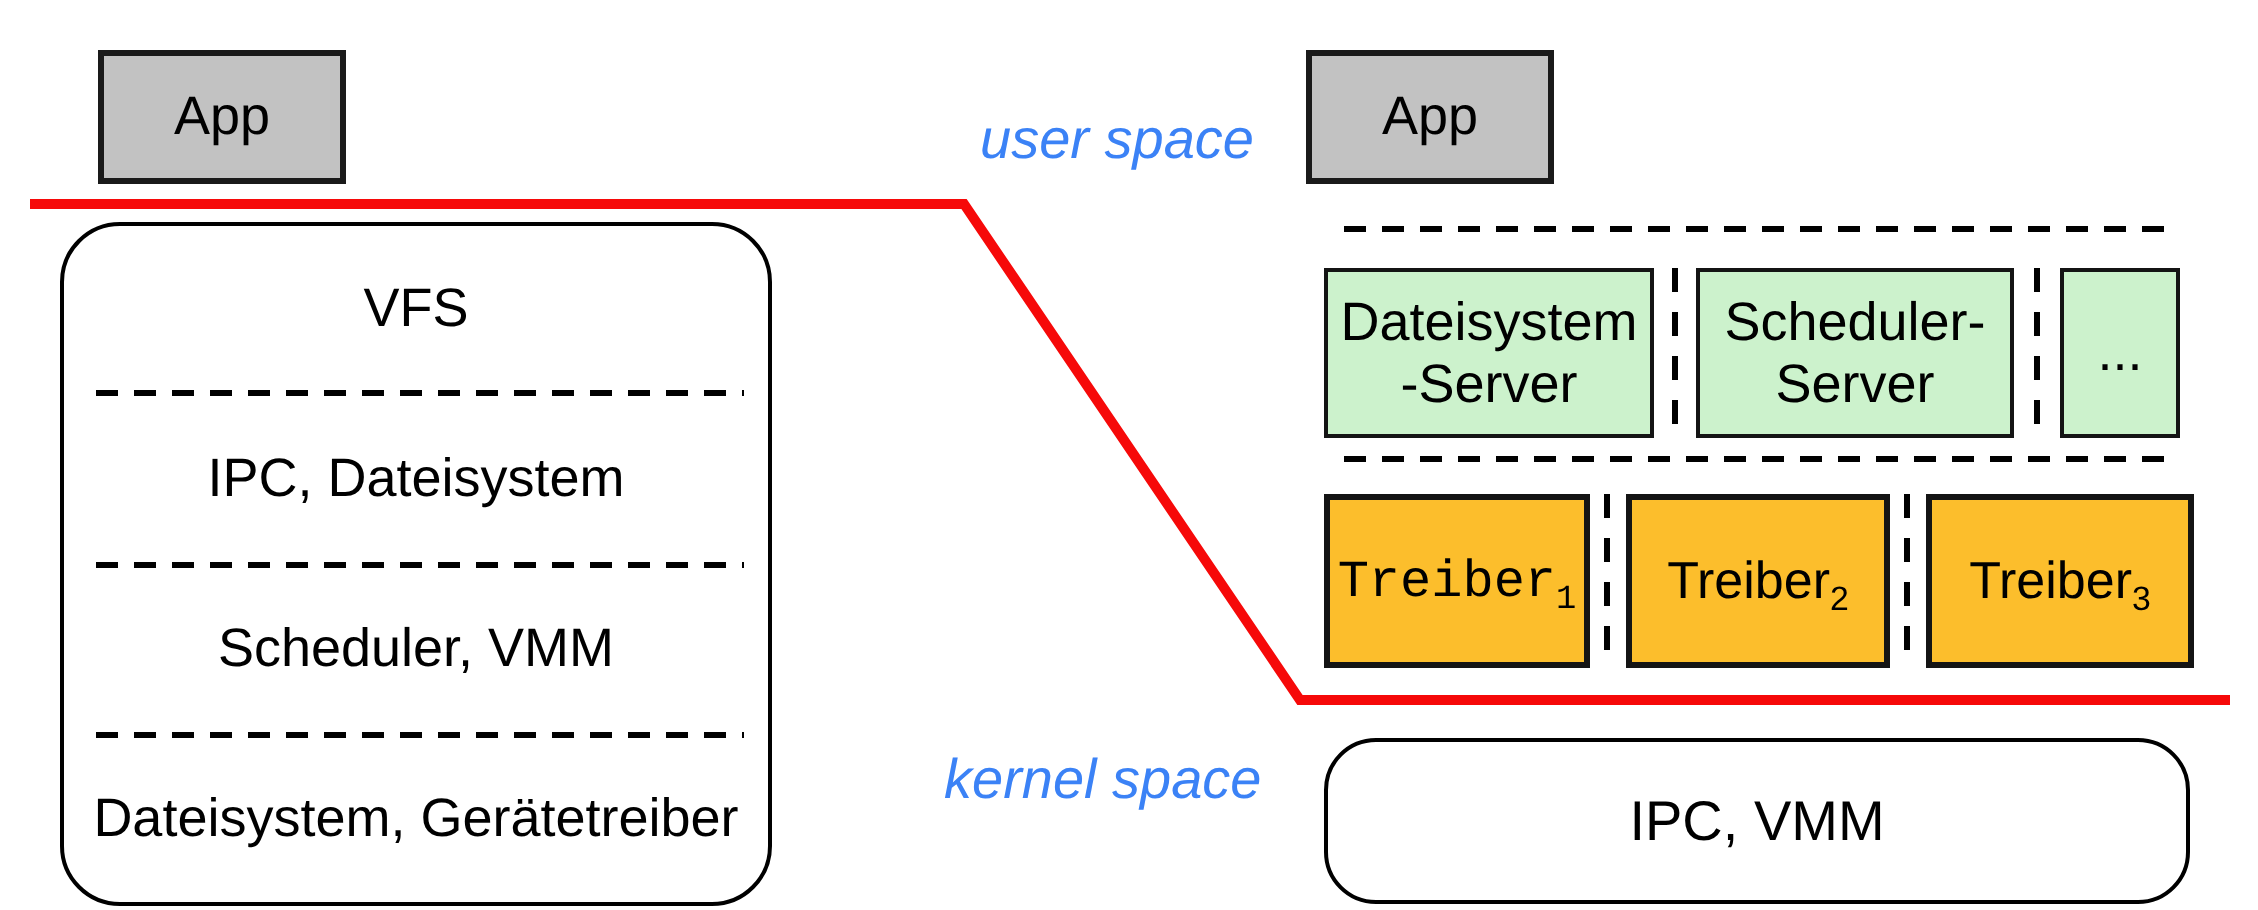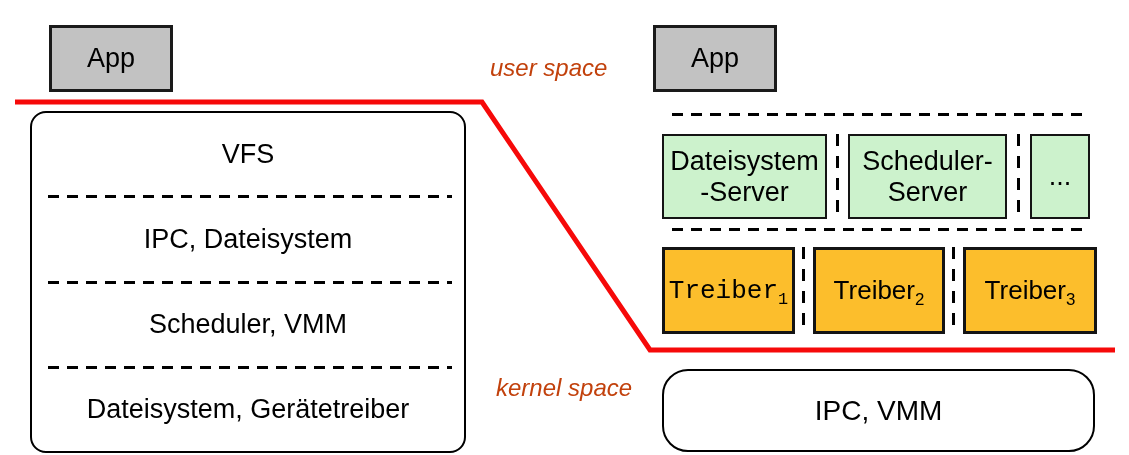--- a/index.html
+++ b/index.html
@@ -23,48 +23,48 @@
     box-sizing: border-box;
     display: flex; align-items: center; justify-content: center;
     font-size: 27px;
   }
   .app-left  { left: 49px;  top: 13px; }
   .app-right { left: 653px; top: 13px; }
 
   
   .mono-box {
     left: 30px; top: 99px;
-    width: 436px; height: 342px;
+    width: 356px; height: 342px;
     border: 2px solid #000;
-    border-radius: 16px;
+    border-radius: 30px;
     box-sizing: border-box;
     display: flex; flex-direction: column;
   }
   .mono-row {
     flex: 1;
     display: flex; align-items: center; justify-content: center;
     font-size: 27px;
   }
   .mono-sep {
     height: 3px;
     margin: 0 12px 0 16px;
     background: repeating-linear-gradient(90deg, #000 0 11px, transparent 11px 19px);
   }
 
   
   .boundary-svg { left: 0; top: 0; width: 1129px; height: 455px; pointer-events: none; }
 
   .space-label {
-    color: #c2410c;
+    color: #3b82f6;
     font-style: italic;
-    font-size: 24px;
+    font-size: 28px;
     white-space: nowrap;
   }
   .user-space-label   { left: 490px; top: 42px; }
-  .kernel-space-label { left: 496px; top: 362px; }
+  .kernel-space-label { left: 472px; top: 362px; }
 
   
   .hdash {
     height: 3px; width: 416px; left: 672px;
     background: repeating-linear-gradient(90deg, #000 0 11px, transparent 11px 19px);
   }
   .hdash-top    { top: 101px; }
   .hdash-bottom { top: 216px; }
 
   

